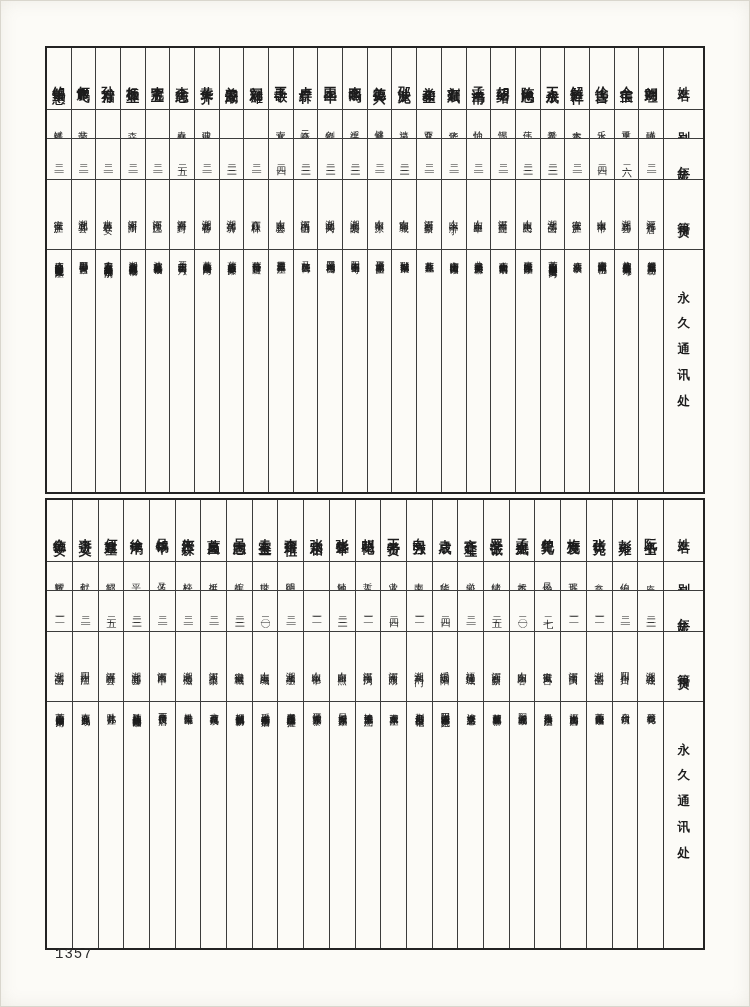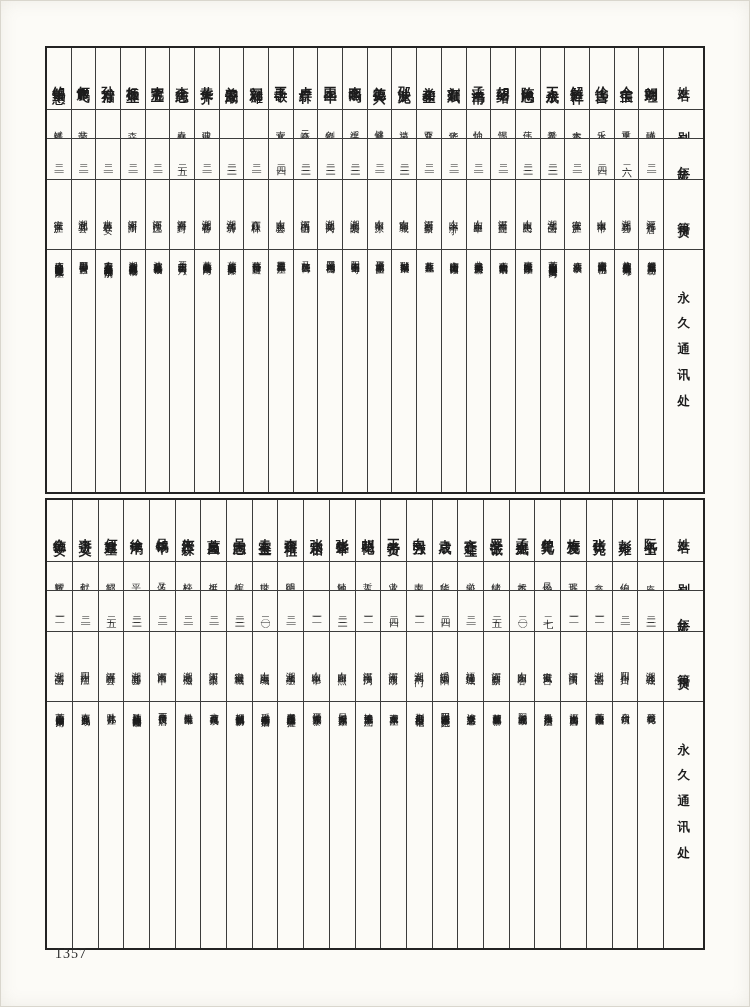--- a/index.html
+++ b/index.html
@@ -56,21 +56,21 @@
   .t-alias{font-size:9.5px;color:#2a2a2a;}
   .t-age{font-size:10px;letter-spacing:2px;}
   .t-native{font-size:9.5px;letter-spacing:1.5px;}
   .t-addr{font-size:9px;letter-spacing:.5px;line-height:11px;max-height:100%;}
 
   .hdr-label{font-size:12.5px;font-weight:700;letter-spacing:3px;}
   .hdr-addr-label{font-size:12.5px;font-weight:700;letter-spacing:26px;padding-top:26px;}
 
   .page-number{
     position:absolute;left:55px;top:946px;
-    font-family:Liberation Serif, serif;
+    font-family:Liberation Mono, monospace;
     font-size:14px;color:#2a2a2a;letter-spacing:1px;
   }
 </style>
 </head>
 <body>
 
 <div class="page">
 
   <div class="dir-table table-top" id="table-top">
     <div class="hdr-col">

